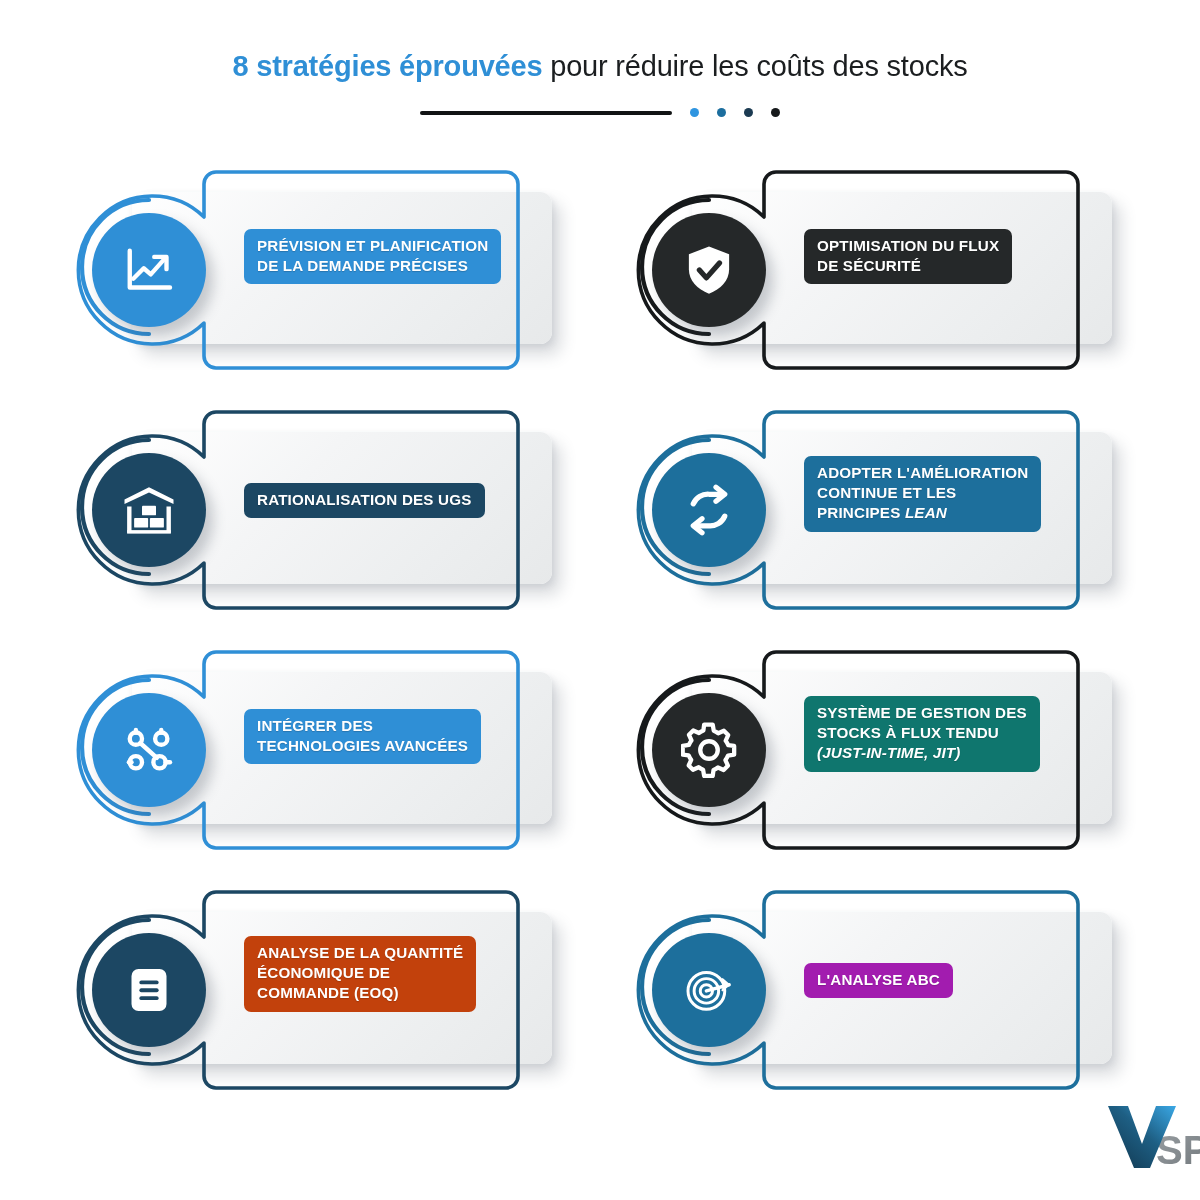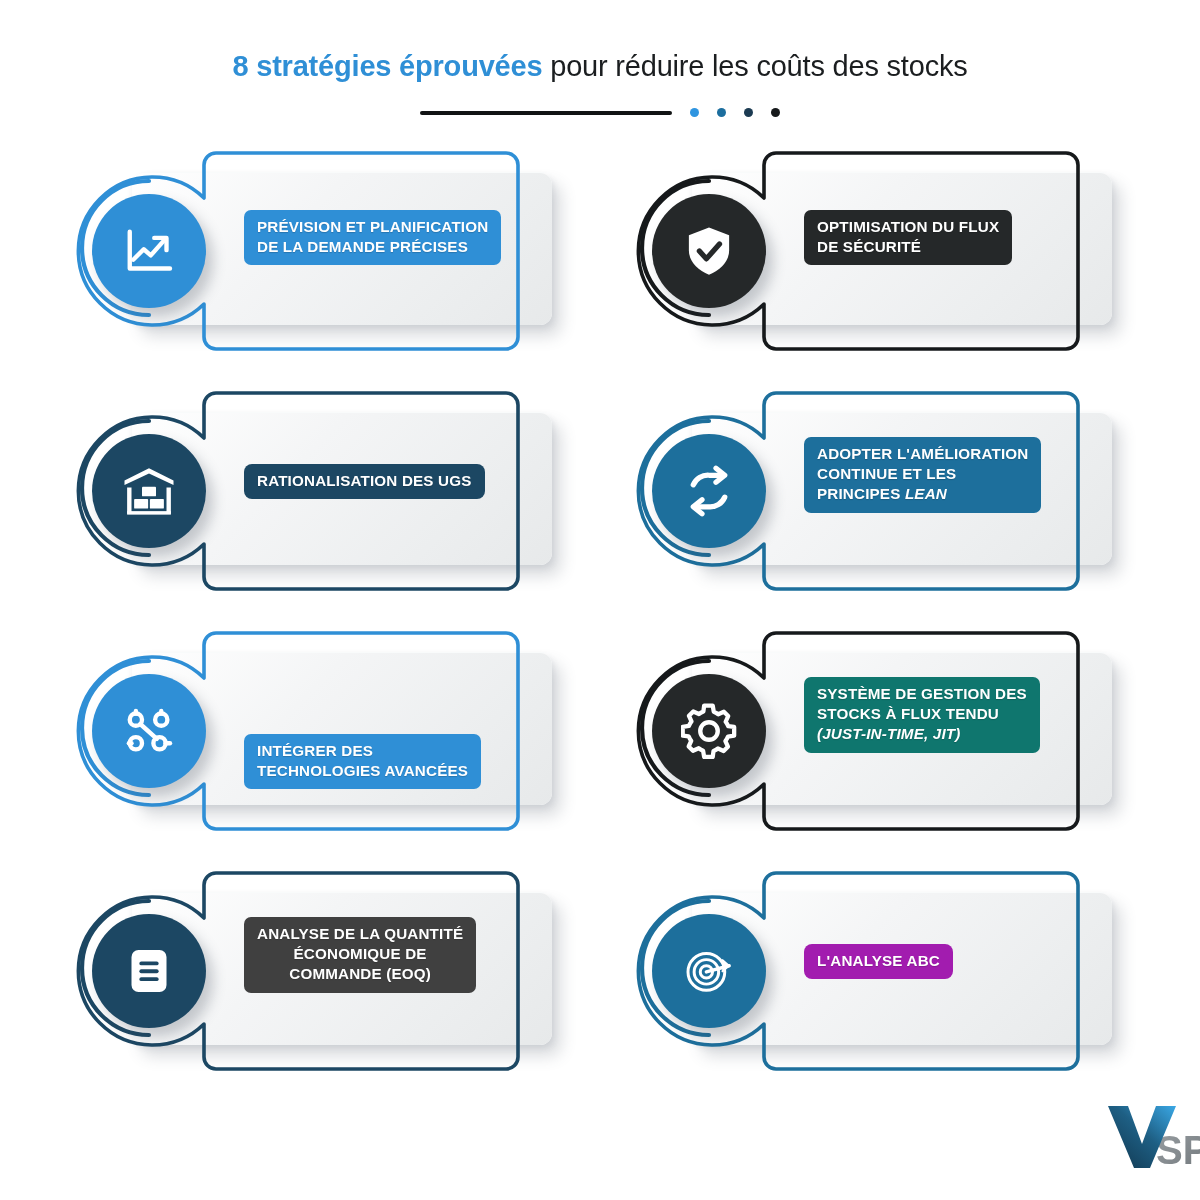--- a/index.html
+++ b/index.html
@@ -16,21 +16,21 @@
   .title { font-size:29px; font-weight:700; letter-spacing:-0.2px; color:#111314; white-space:nowrap; }
   .title .accent { color:#2f8fd6; }
   .title .rest { font-weight:400; color:#1b1e20; }
 
   .rule-row { position:absolute; top:108px; left:0; width:1200px;
               display:flex; align-items:center; justify-content:center; gap:0; }
   .rule-line { width:252px; height:4px; background:#111314; border-radius:2px; }
   .rule-dot { width:9px; height:9px; border-radius:50%; margin-left:18px; }
 
   
-  .grid { position:absolute; top:151px; left:0; width:1036px; }
+  .grid { position:absolute; top:170px; left:0; width:1036px; }
   .row { position:relative; height:240px; }
   .card { position:absolute; width:480px; height:200px; }
   .card.left  { left:76px; }
   .card.right { left:636px; }
 
   
   .panel {
     position:absolute; left:56px; top:22px; width:420px; height:152px;
     border-radius:12px;
     background:linear-gradient(135deg,#ffffff 0%,#f4f5f6 38%,#eceeef 75%,#e7e9ea 100%);
@@ -50,21 +50,21 @@
 
   
   .chip {
     position:absolute; left:168px; border-radius:7px;
     padding:7px 13px 8px 13px;
     color:#ffffff; font-size:15.2px; font-weight:700;
     line-height:1.33; letter-spacing:0.18px;
     text-shadow:0 1px 1px rgba(0,0,0,0.18);
     white-space:pre-line;
   }
-  .chip.n1 { top:73px;border-radius:8px; }
+  .chip.n1 { top:73px; }
   .chip.n2 { top:59px; }
   .chip.n3 { top:46px; }
   .chip em { font-style:italic; }
 
   
   .logo { position:absolute; left:0; top:1100px; width:1200px; text-align:right; }
   .logo svg { display:inline-block; }
 </style>
 </head>
 <body>
@@ -186,21 +186,21 @@
               <circle cx="46" cy="19" r="7"></circle>
                <circle cx="17" cy="46" r="7"></circle>
               <circle cx="44" cy="46" r="7"></circle>
                <path d="M22 24 L41 41" stroke-linecap="round"></path>
                <path d="M17 9 v3" stroke-linecap="round"></path>
                <path d="M46 9 v3" stroke-linecap="round"></path>
                <path d="M51 46 h5" stroke-linecap="round"></path>
                <path d="M9 46 h3" stroke-linecap="round"></path>
             </svg>
           </div>
-          <div class="chip n2" style="background: rgb(47, 143, 214); margin-top: 44px;">INTÉGRER DES
+          <div class="chip n2" style="background: rgb(47, 143, 214);">INTÉGRER DES
 TECHNOLOGIES AVANCÉES</div>
         </div>
         <div class="card right">
           <div class="panel"></div>
           <svg class="frame" viewBox="0 0 480 200" fill="none" aria-hidden="true">
     <path d="M140 2 H430 a12 12 0 0 1 12 12 V186 a12 12 0 0 1 -12 12 H140
              a12 12 0 0 1 -12 -12 V153
              A74 74 0 1 1 128 47
              V14 a12 12 0 0 1 12 -12 Z" stroke="#16191b" stroke-width="3.6" stroke-linejoin="round"></path>
     <path d="M73 30 A66 66 0 0 0 73 164" stroke="#16191b" stroke-width="4.2" stroke-linecap="round" fill="none"></path>
@@ -232,21 +232,21 @@
     <path d="M73 30 A66 66 0 0 0 73 164" stroke="#1c4763" stroke-width="4.2" stroke-linecap="round" fill="none"></path>
   </svg>
           <div class="icon-circle" style="background: rgb(28, 71, 99);">
             <svg viewBox="0 0 64 64">
               <rect x="12" y="8" width="40" height="48" rx="8" fill="#fff"></rect>
                <rect x="21" y="21" width="22" height="4.5" rx="2.2" fill="#1c4763"></rect>
                <rect x="21" y="30" width="22" height="4.5" rx="2.2" fill="#1c4763"></rect>
                <rect x="21" y="39" width="22" height="4.5" rx="2.2" fill="#1c4763"></rect>
             </svg>
           </div>
-          <div class="chip n3" style="background: #404040; text-align: center;">ANALYSE DE LA QUANTITÉ
+          <div class="chip n3" style="background: #c2410c;">ANALYSE DE LA QUANTITÉ
 ÉCONOMIQUE DE
 COMMANDE (EOQ)</div>
         </div>
         <div class="card right">
           <div class="panel"></div>
           <svg class="frame" viewBox="0 0 480 200" fill="none" aria-hidden="true">
     <path d="M140 2 H430 a12 12 0 0 1 12 12 V186 a12 12 0 0 1 -12 12 H140
              a12 12 0 0 1 -12 -12 V153
              A74 74 0 1 1 128 47
              V14 a12 12 0 0 1 12 -12 Z" stroke="#1d6f9c" stroke-width="3.6" stroke-linejoin="round"></path>

